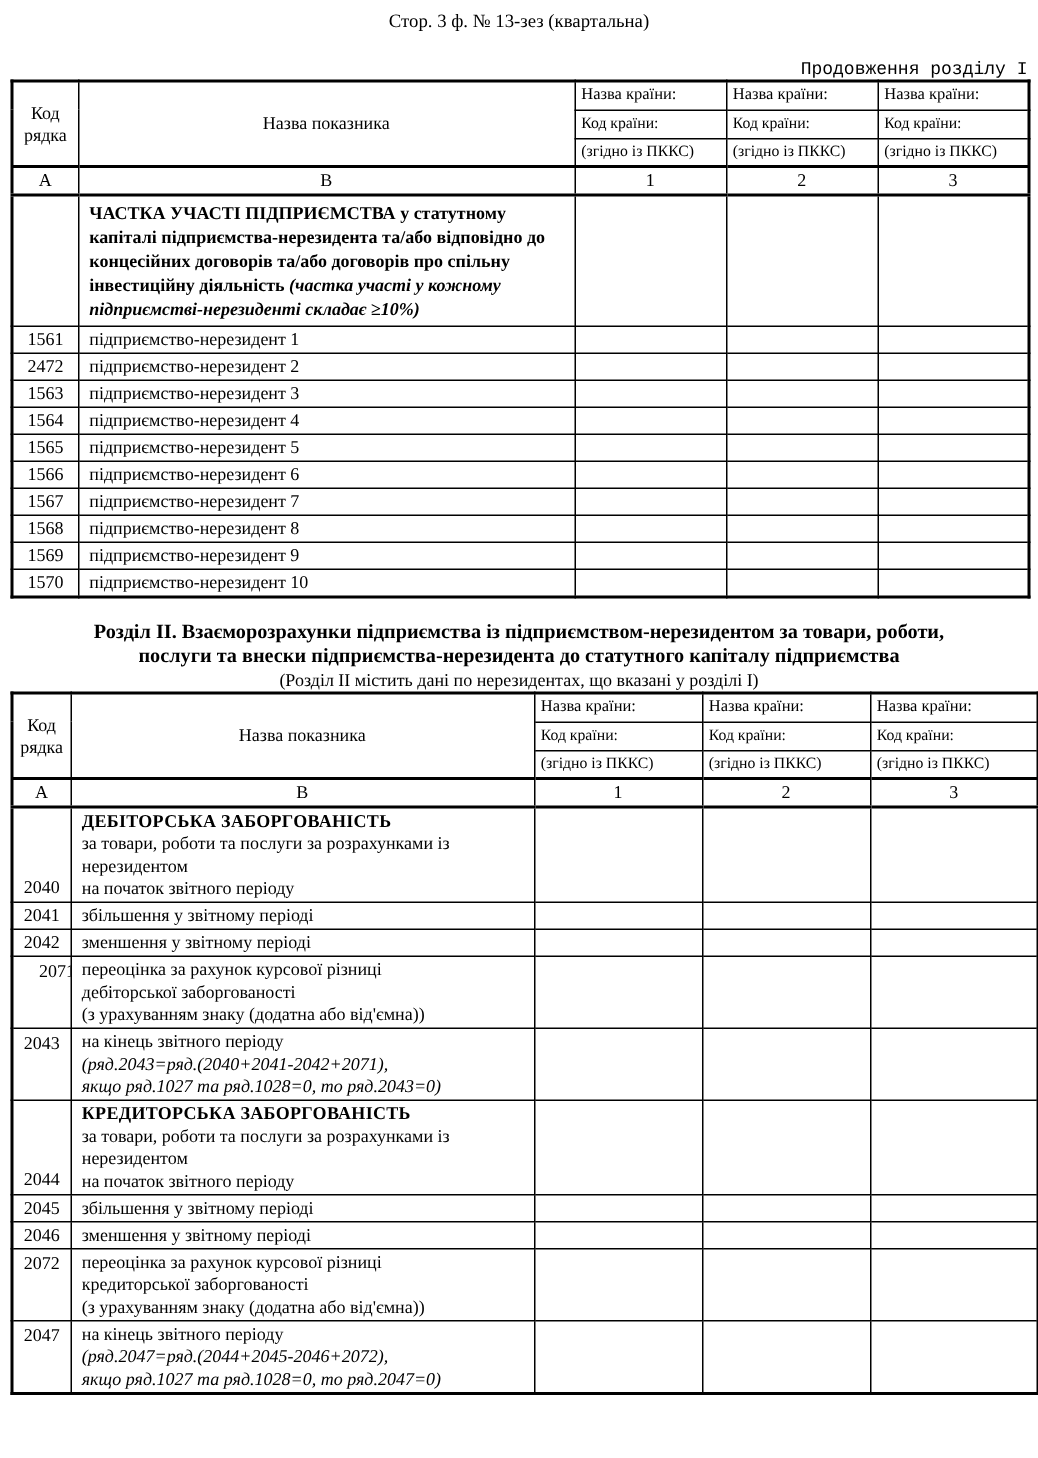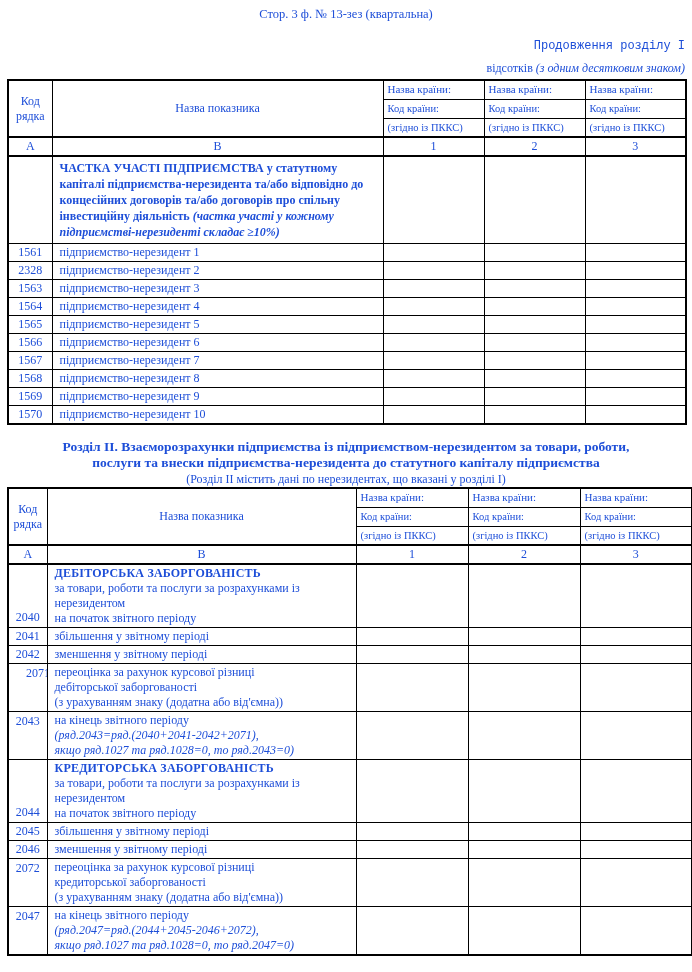--- a/index.html
+++ b/index.html
@@ -1,21 +1,21 @@
 <!DOCTYPE html>
 <html><head>
 <meta charset="utf-8">
 <style>
   * { box-sizing: border-box; margin: 0; padding: 0; }
   html, body { background: #fff; }
   .page {
     width: 692px;
     height: 972px;
     background: #ffffff;
-    color: #1d4ed8;
+    color: #000000;
     font-family: "Liberation Serif", "DejaVu Serif", serif;
     font-size: 12px;
     position: relative;
     overflow: hidden;
   }
   .doc-title {
     text-align: center;
     padding-top: 7px;
     font-size: 12.5px;
   }
@@ -86,21 +86,20 @@
 </style>
 </head>
 <body>
 
 <div class="page">
 
   <div class="doc-title">Стор. 3 ф. № 13-зез (квартальна)</div>
 
   <div class="right-note continuation">Продовження розділу I</div>
 
-  <div class="right-note units-note"><span>відсотків </span><i>(з одним десятковим знаком)</i></div>
 
   <table class="t1">
     <colgroup>
         <col style="width:44px">
         <col style="width:331px">
         <col style="width:101px">
         <col style="width:101px">
         <col style="width:101px">
       </colgroup>
     <tbody>
@@ -137,21 +136,21 @@
         <td class="val"></td>
       </tr>
       <tr class="data">
         <td class="code">1561</td>
         <td class="name">підприємство-нерезидент 1</td>
         <td class="val"></td>
         <td class="val"></td>
         <td class="val"></td>
       </tr>
       <tr class="data">
-        <td class="code">2328</td>
+        <td class="code">2472</td>
         <td class="name">підприємство-нерезидент 2</td>
         <td class="val"></td>
         <td class="val"></td>
         <td class="val"></td>
       </tr>
       <tr class="data">
         <td class="code">1563</td>
         <td class="name">підприємство-нерезидент 3</td>
         <td class="val"></td>
         <td class="val"></td>

